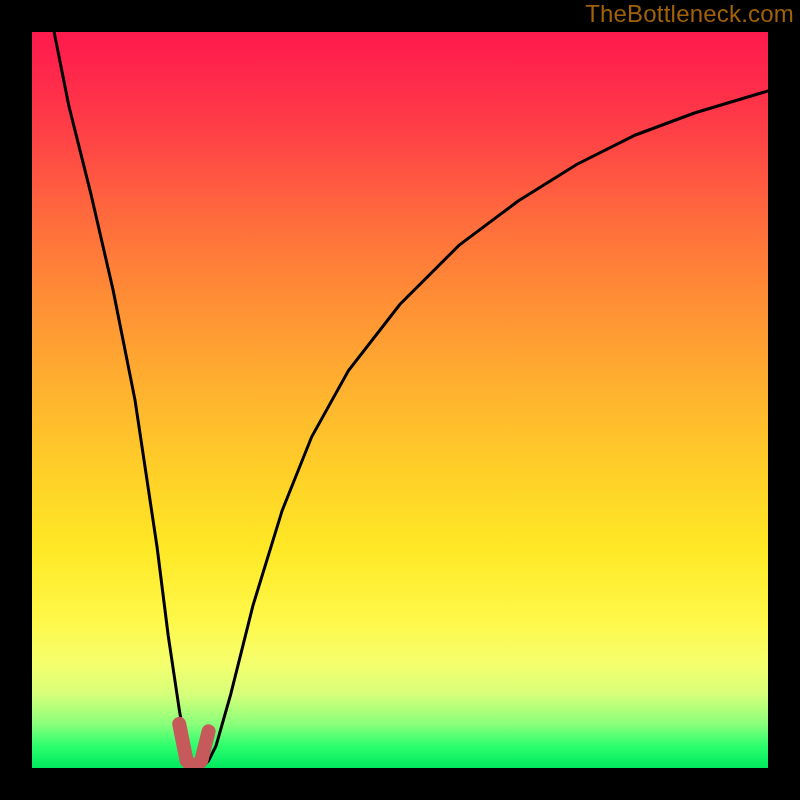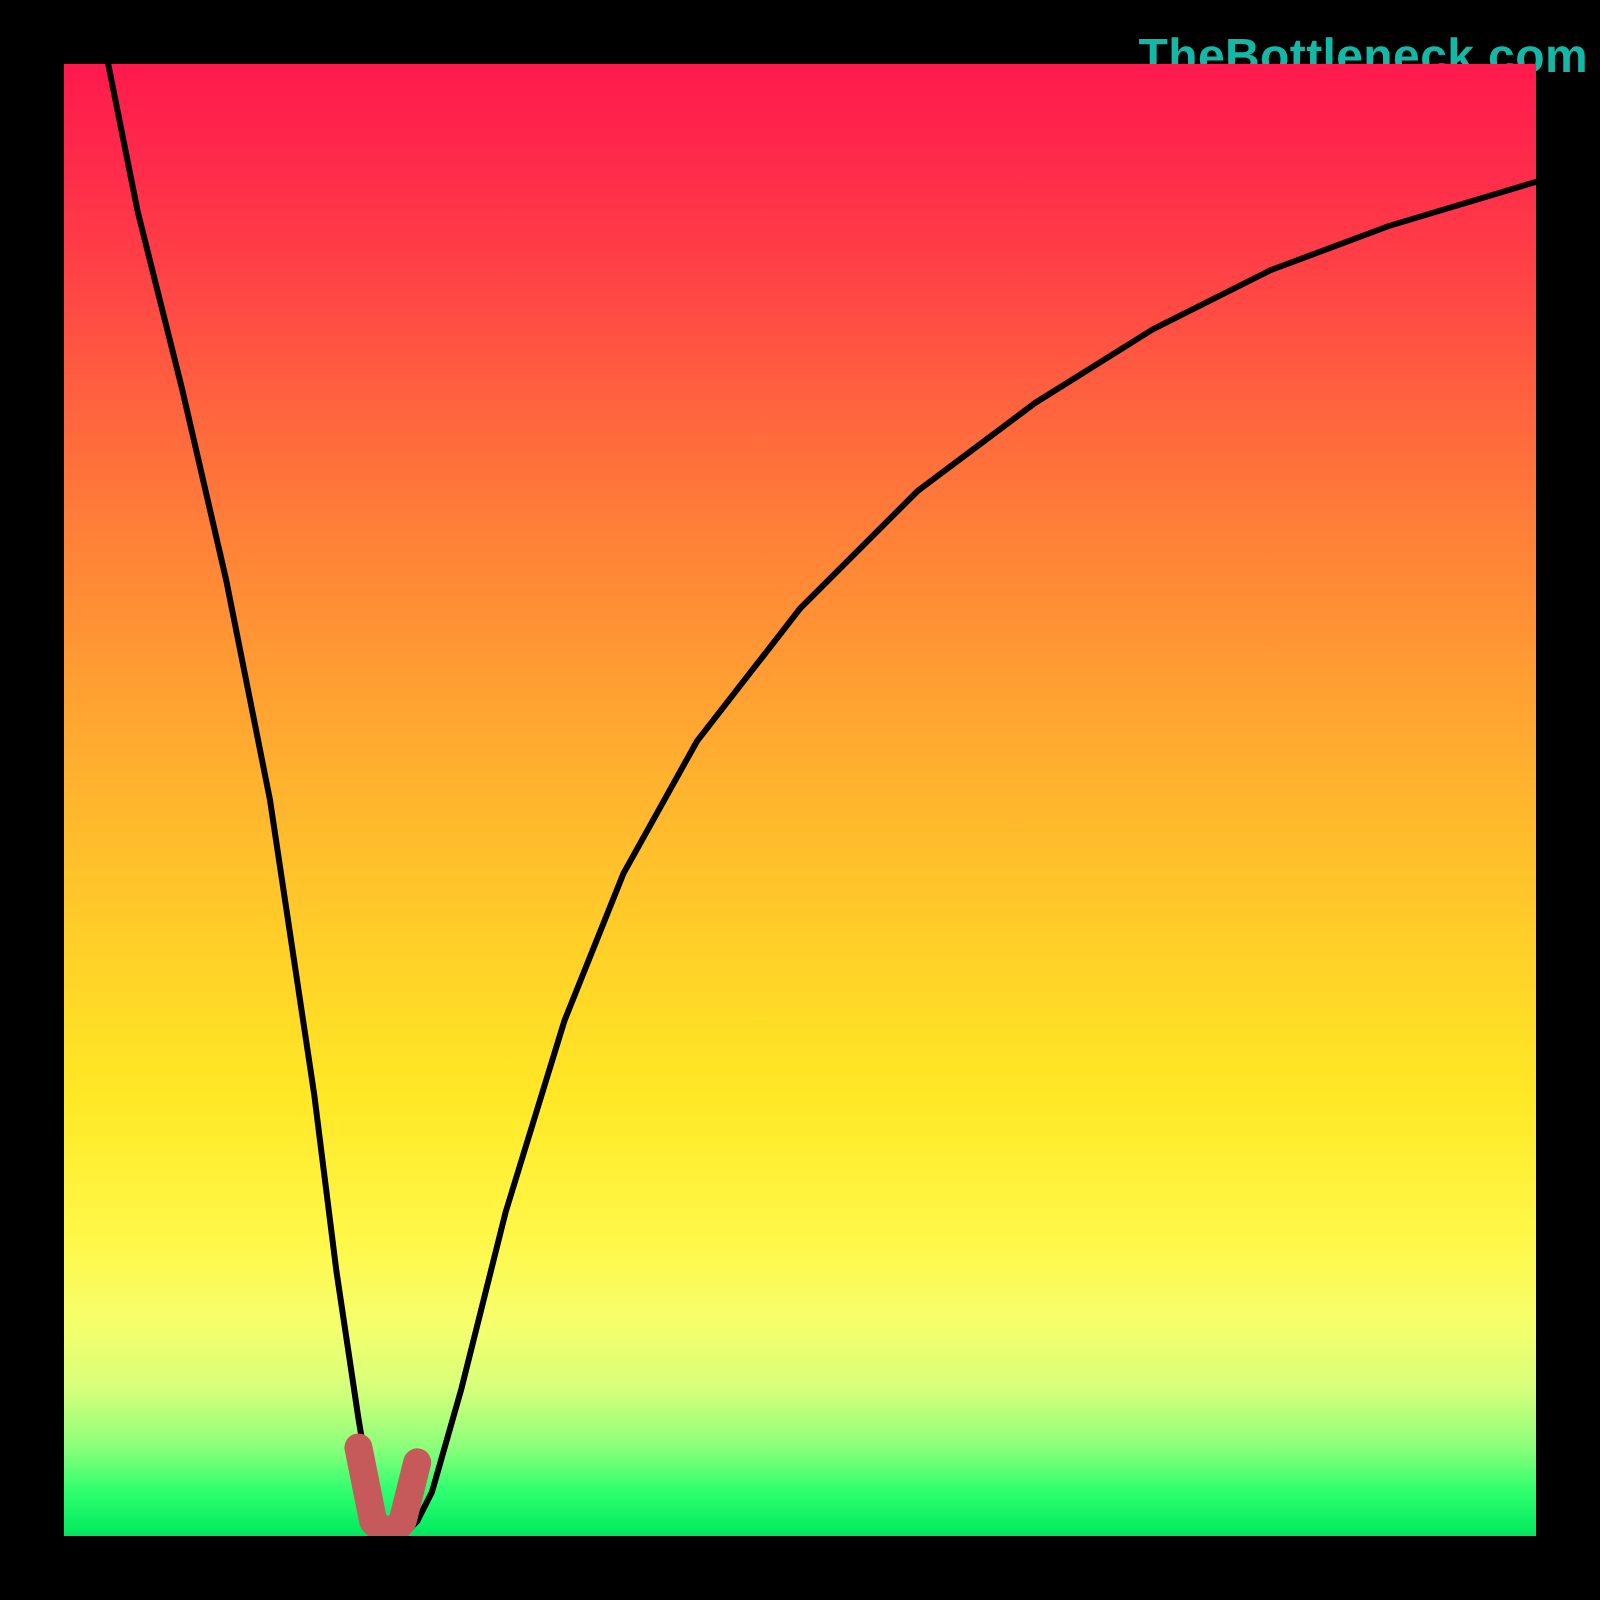--- a/index.html
+++ b/index.html
@@ -37,25 +37,25 @@
       #fff84a 80%,
       #f4ff6e 86%,
       #d6ff7a 90%,
       #8aff7a 94%,
       #2dff6e 97%,
       #00e85e 100%
     );
   }
   .watermark {
     position: absolute;
-    top: 15px;
+    top: 0;
     right: 6px;
-    color: #14b8a6;
+    color: #a16207;
     font-size: 24px;
-    font-weight: 700;
+    font-weight: 400;
     letter-spacing: 0.2px;
     user-select: none;
   }
   svg.curve {
     position: absolute;
     left: 0;
     top: 0;
     width: 736px;
     height: 736px;
   }

